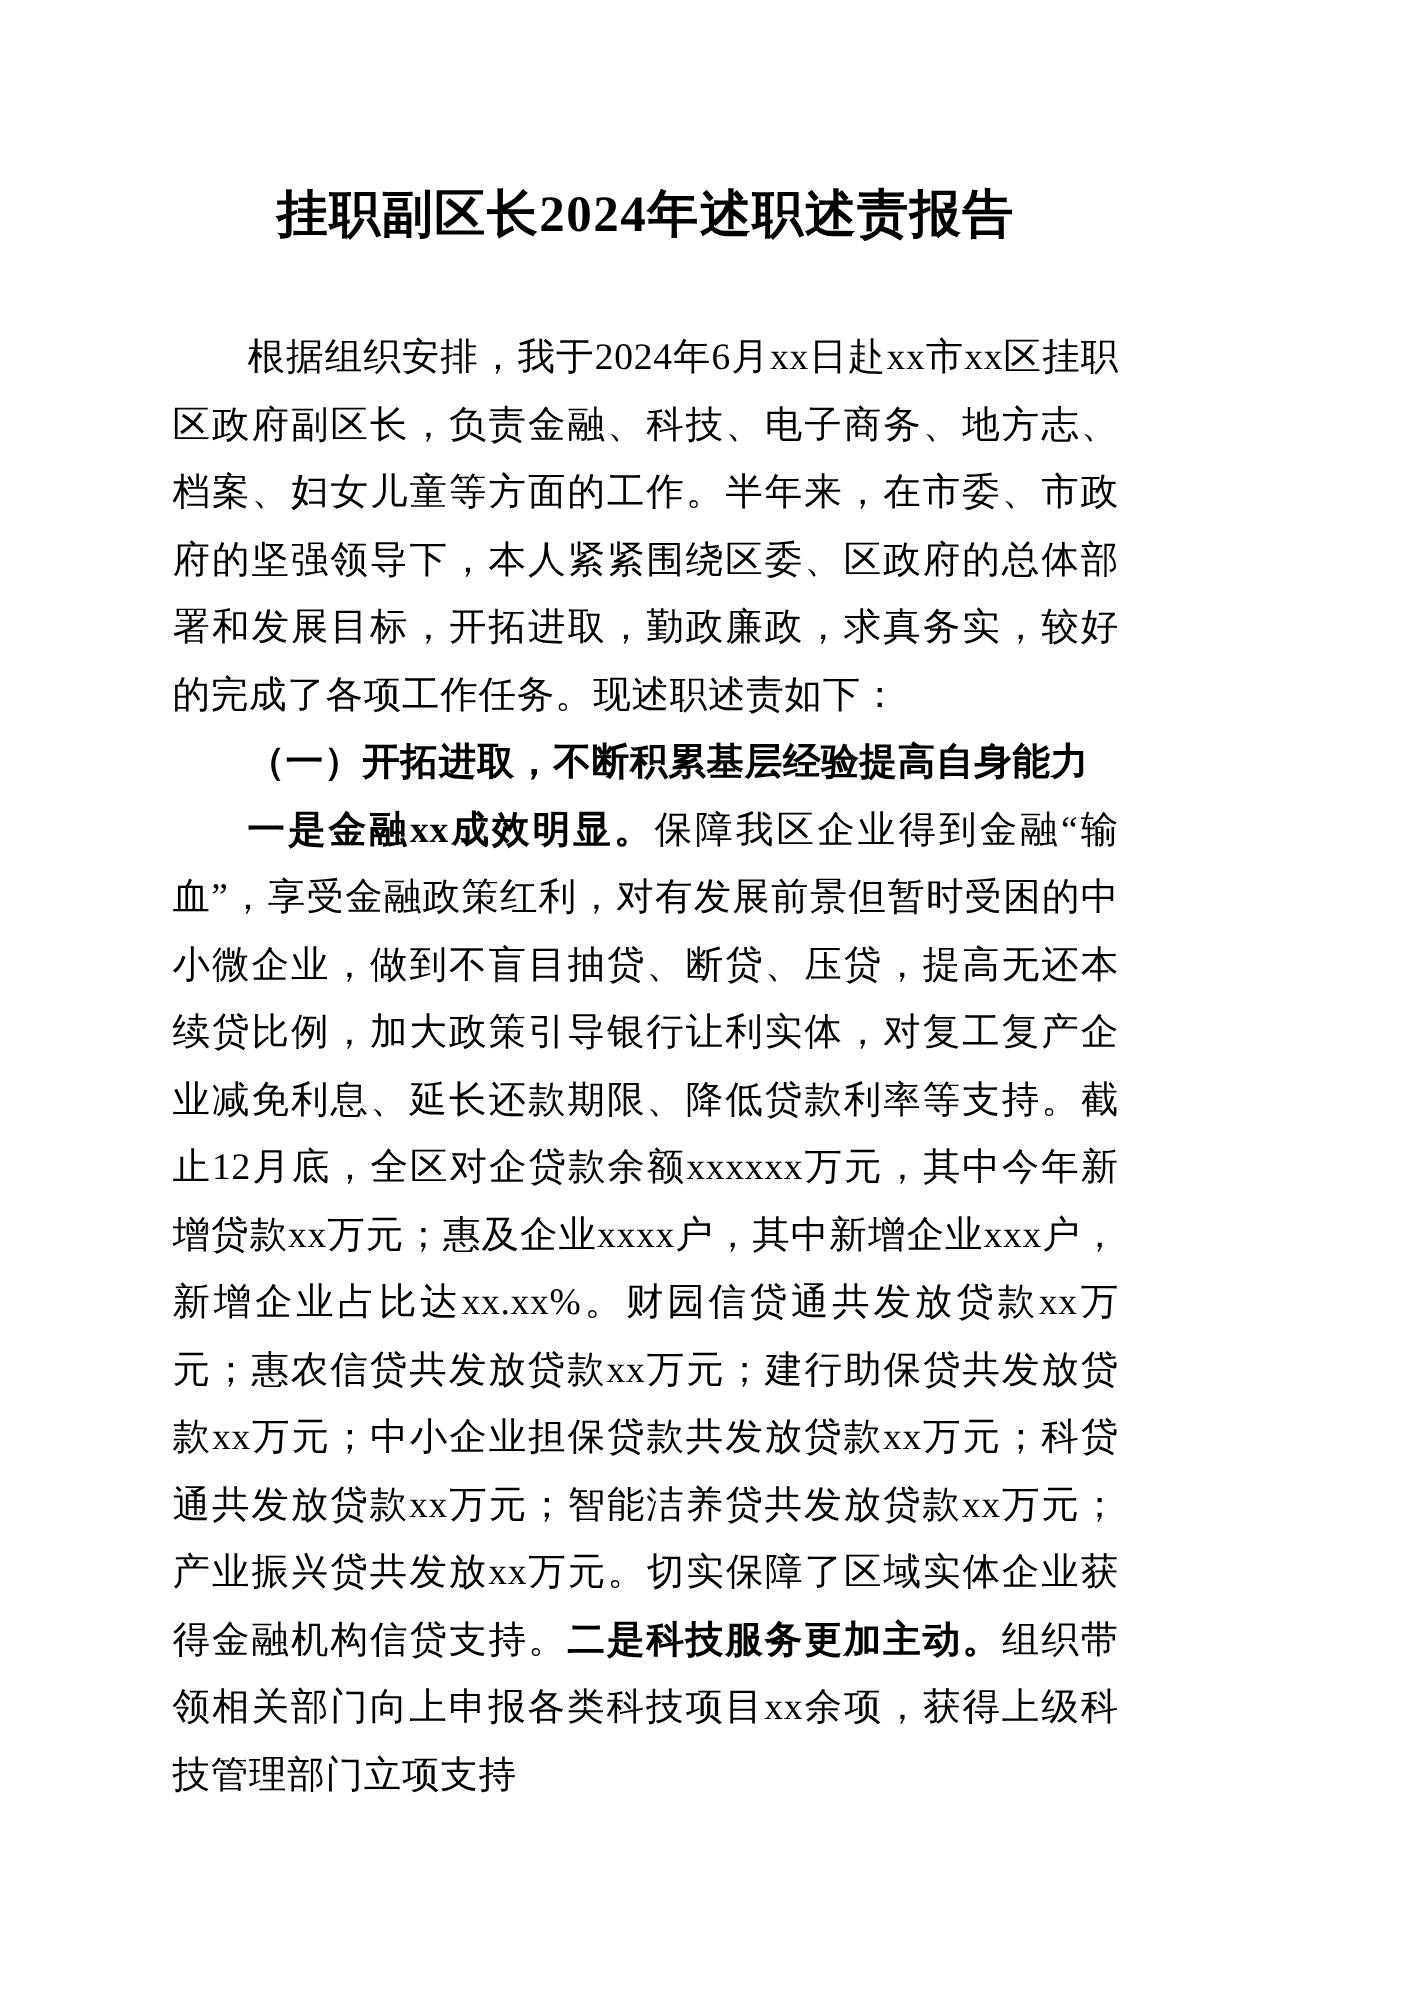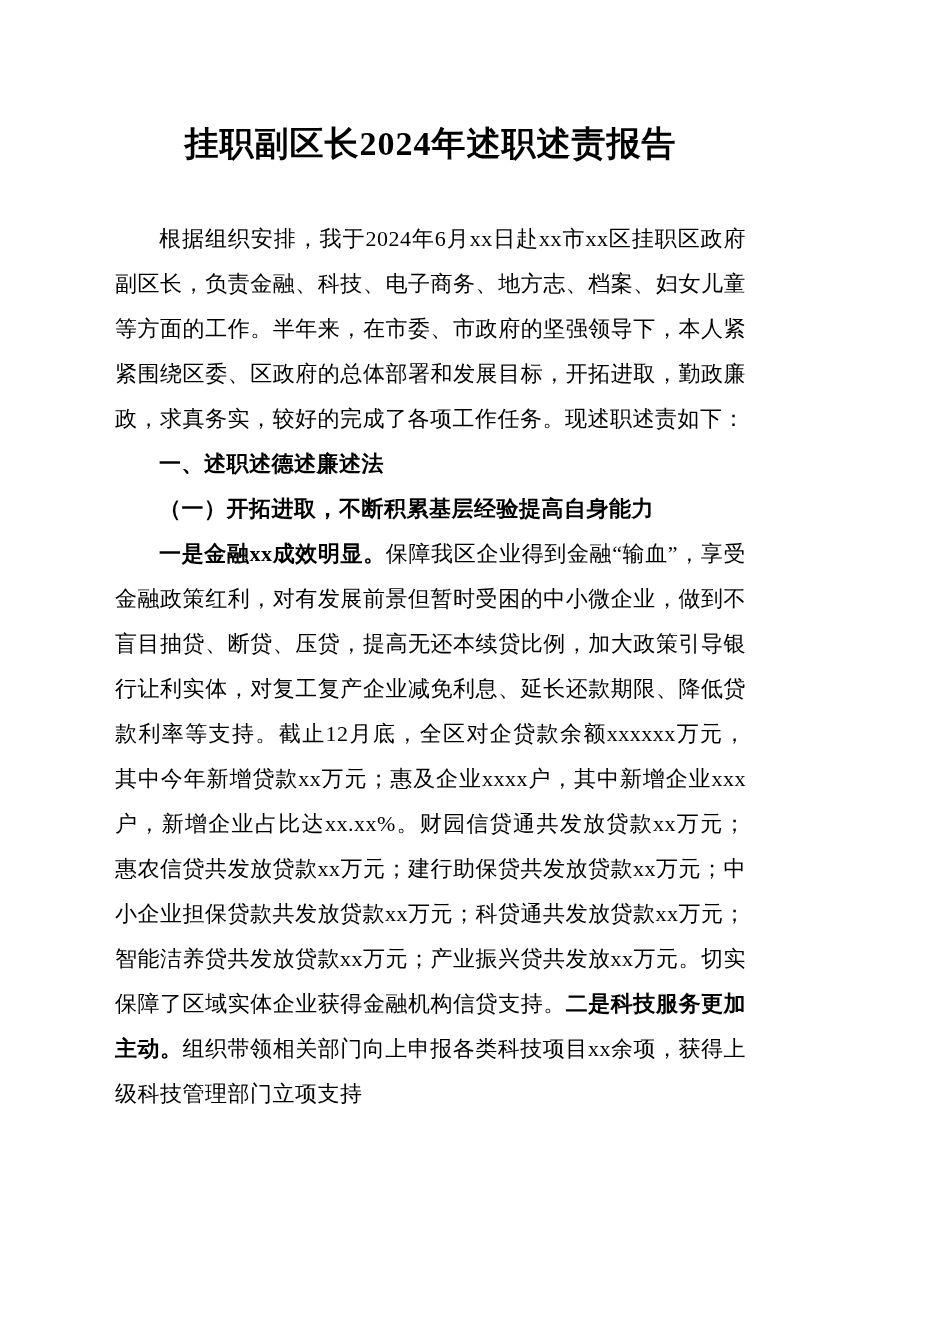--- a/index.html
+++ b/index.html
@@ -25,21 +25,21 @@
   .title {
     margin: 0 0 50px 0;
     text-align: center;
     font-size: 34px;
     font-weight: bold;
     line-height: 1.3;
     letter-spacing: 1px;
   }
   .content p {
     margin: 0;
-    font-size: 22px;
+    font-size: 25px;
     line-height: 45px;
     text-align: justify;
     text-indent: 2em;
     letter-spacing: 0.5px;
     word-break: break-all;
   }
   .content p.heading1,
   .content p.heading2 {
     font-weight: bold;
   }
@@ -47,17 +47,16 @@
     font-weight: bold;
   }
 </style>
 </head>
 <body>
 
 <div class="page">
   <h1 class="title">挂职副区长2024年述职述责报告</h1>
   <div class="content" id="content">
       <p class="body"><span>根据组织安排，我于2024年6月xx日赴xx市xx区挂职区政府副区长，负责金融、科技、电子商务、地方志、档案、妇女儿童等方面的工作。半年来，在市委、市政府的坚强领导下，本人紧紧围绕区委、区政府的总体部署和发展目标，开拓进取，勤政廉政，求真务实，较好的完成了各项工作任务。现述职述责如下：</span></p>
-      <p class="heading1"><span class="bold">一、述职述德述廉述法</span></p>
       <p class="heading2"><span class="bold">（一）开拓进取，不断积累基层经验提高自身能力</span></p>
       <p class="body"><span class="bold">一是金融xx成效明显。</span><span>保障我区企业得到金融“输血”，享受金融政策红利，对有发展前景但暂时受困的中小微企业，做到不盲目抽贷、断贷、压贷，提高无还本续贷比例，加大政策引导银行让利实体，对复工复产企业减免利息、延长还款期限、降低贷款利率等支持。截止12月底，全区对企贷款余额xxxxxx万元，其中今年新增贷款xx万元；惠及企业xxxx户，其中新增企业xxx户，新增企业占比达xx.xx%。财园信贷通共发放贷款xx万元；惠农信贷共发放贷款xx万元；建行助保贷共发放贷款xx万元；中小企业担保贷款共发放贷款xx万元；科贷通共发放贷款xx万元；智能洁养贷共发放贷款xx万元；产业振兴贷共发放xx万元。切实保障了区域实体企业获得金融机构信贷支持。</span><span class="bold">二是科技服务更加主动。</span><span>组织带领相关部门向上申报各类科技项目xx余项，获得上级科技管理部门立项支持</span></p>
     </div>
 </div>
 
 </body></html>

